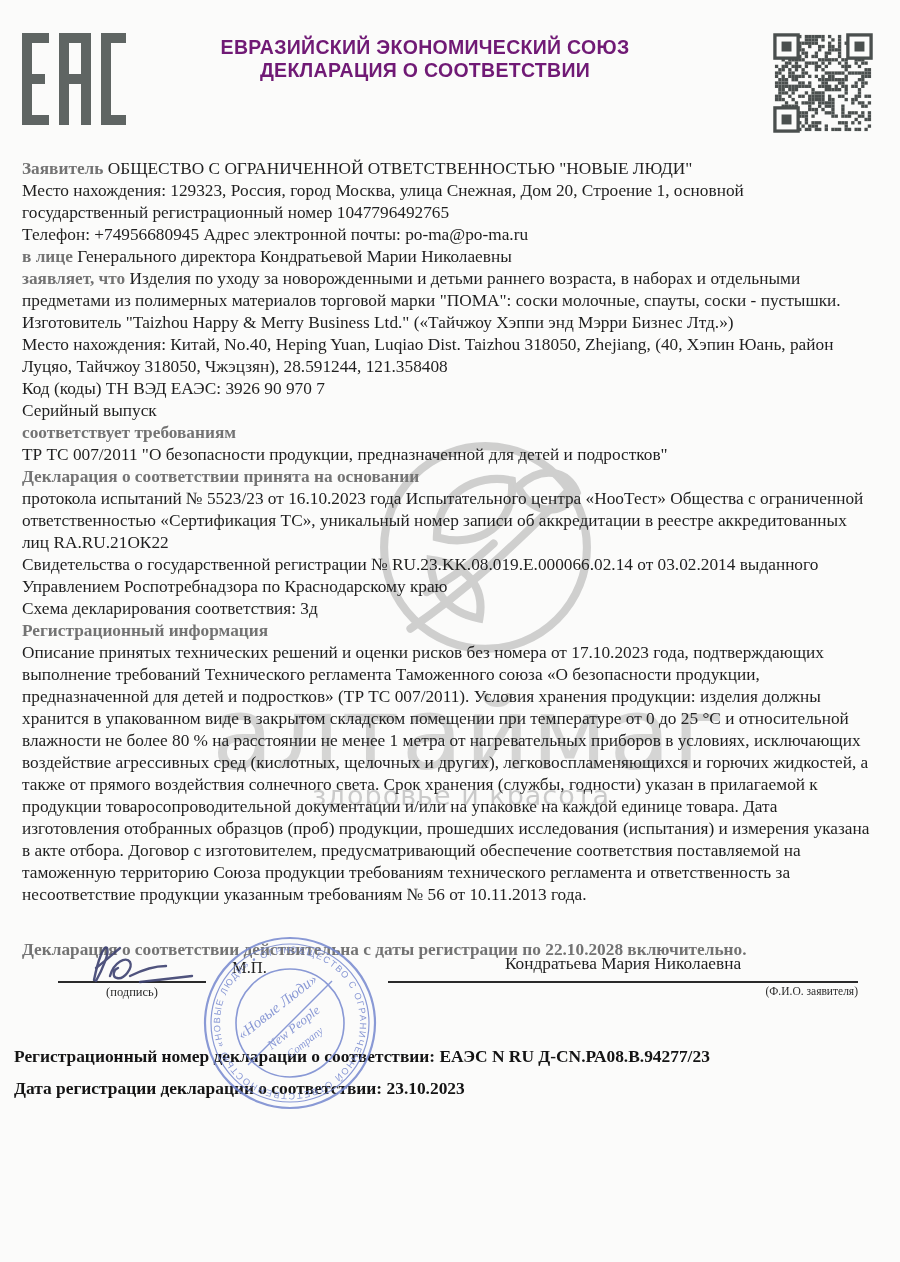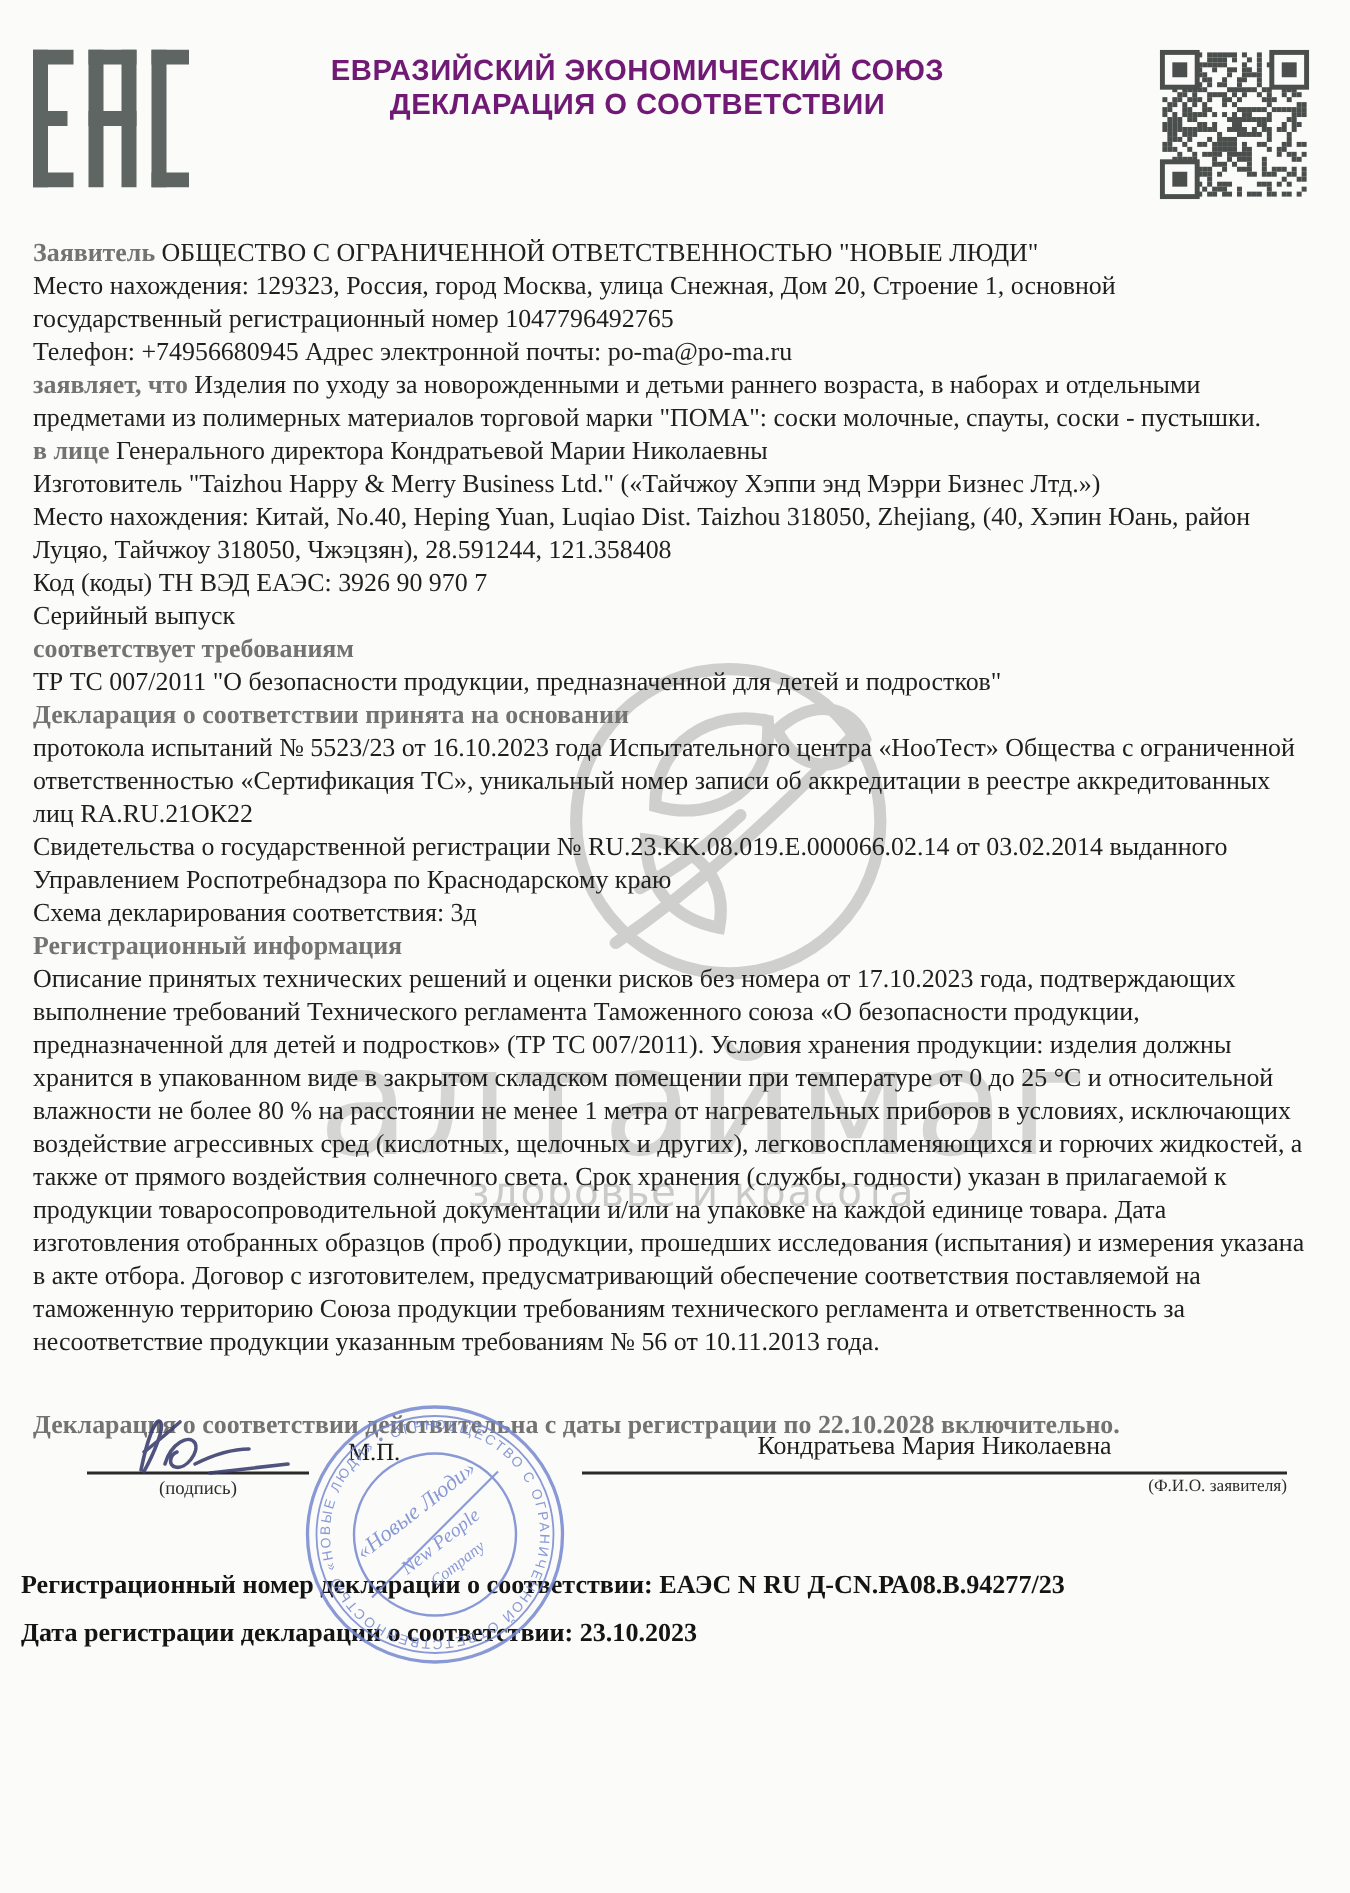--- a/index.html
+++ b/index.html
@@ -456,22 +456,22 @@
     </g>
   </svg>
 
   <div class="wm-brand">алтаймаг</div>
   <div class="wm-slogan">здоровье и красота</div>
 
   <div class="doc">
     <p><b>Заявитель</b><span> ОБЩЕСТВО С ОГРАНИЧЕННОЙ ОТВЕТСТВЕННОСТЬЮ "НОВЫЕ ЛЮДИ"</span></p>
     <p>Место нахождения: 129323, Россия, город Москва, улица Снежная, Дом 20, Строение 1, основной государственный регистрационный номер 1047796492765</p>
     <p>Телефон: +74956680945 Адрес электронной почты: po-ma@po-ma.ru</p>
+    <p><b>в лице</b><span> Генерального директора Кондратьевой Марии Николаевны</span></p>
     <p><b>заявляет, что</b><span> Изделия по уходу за новорожденными и детьми раннего возраста, в наборах и отдельными предметами из полимерных материалов торговой марки "ПОМА": соски молочные, спауты, соски - пустышки.</span></p>
-    <p><b>в лице</b><span> Генерального директора Кондратьевой Марии Николаевны</span></p>
     <p>Изготовитель "Taizhou Happy &amp; Merry Business Ltd." («Тайчжоу Хэппи энд Мэрри Бизнес Лтд.»)</p>
     <p>Место нахождения: Китай, No.40, Heping Yuan, Luqiao Dist. Taizhou 318050, Zhejiang, (40, Хэпин Юань, район Луцяо, Тайчжоу 318050, Чжэцзян), 28.591244, 121.358408</p>
     <p>Код (коды) ТН ВЭД ЕАЭС: 3926 90 970 7</p>
     <p>Серийный выпуск</p>
     <p><b>соответствует требованиям</b></p>
     <p>ТР ТС 007/2011 "О безопасности продукции, предназначенной для детей и подростков"</p>
     <p><b>Декларация о соответствии принята на основании</b></p>
     <p>протокола испытаний № 5523/23 от 16.10.2023 года Испытательного центра «НооТест» Общества с ограниченной ответственностью «Сертификация ТС», уникальный номер записи об аккредитации в реестре аккредитованных лиц RA.RU.21ОК22</p>
     <p>Свидетельства о государственной регистрации № RU.23.KK.08.019.E.000066.02.14 от 03.02.2014 выданного Управлением Роспотребнадзора по Краснодарскому краю</p>
     <p>Схема декларирования соответствия: 3д</p>

